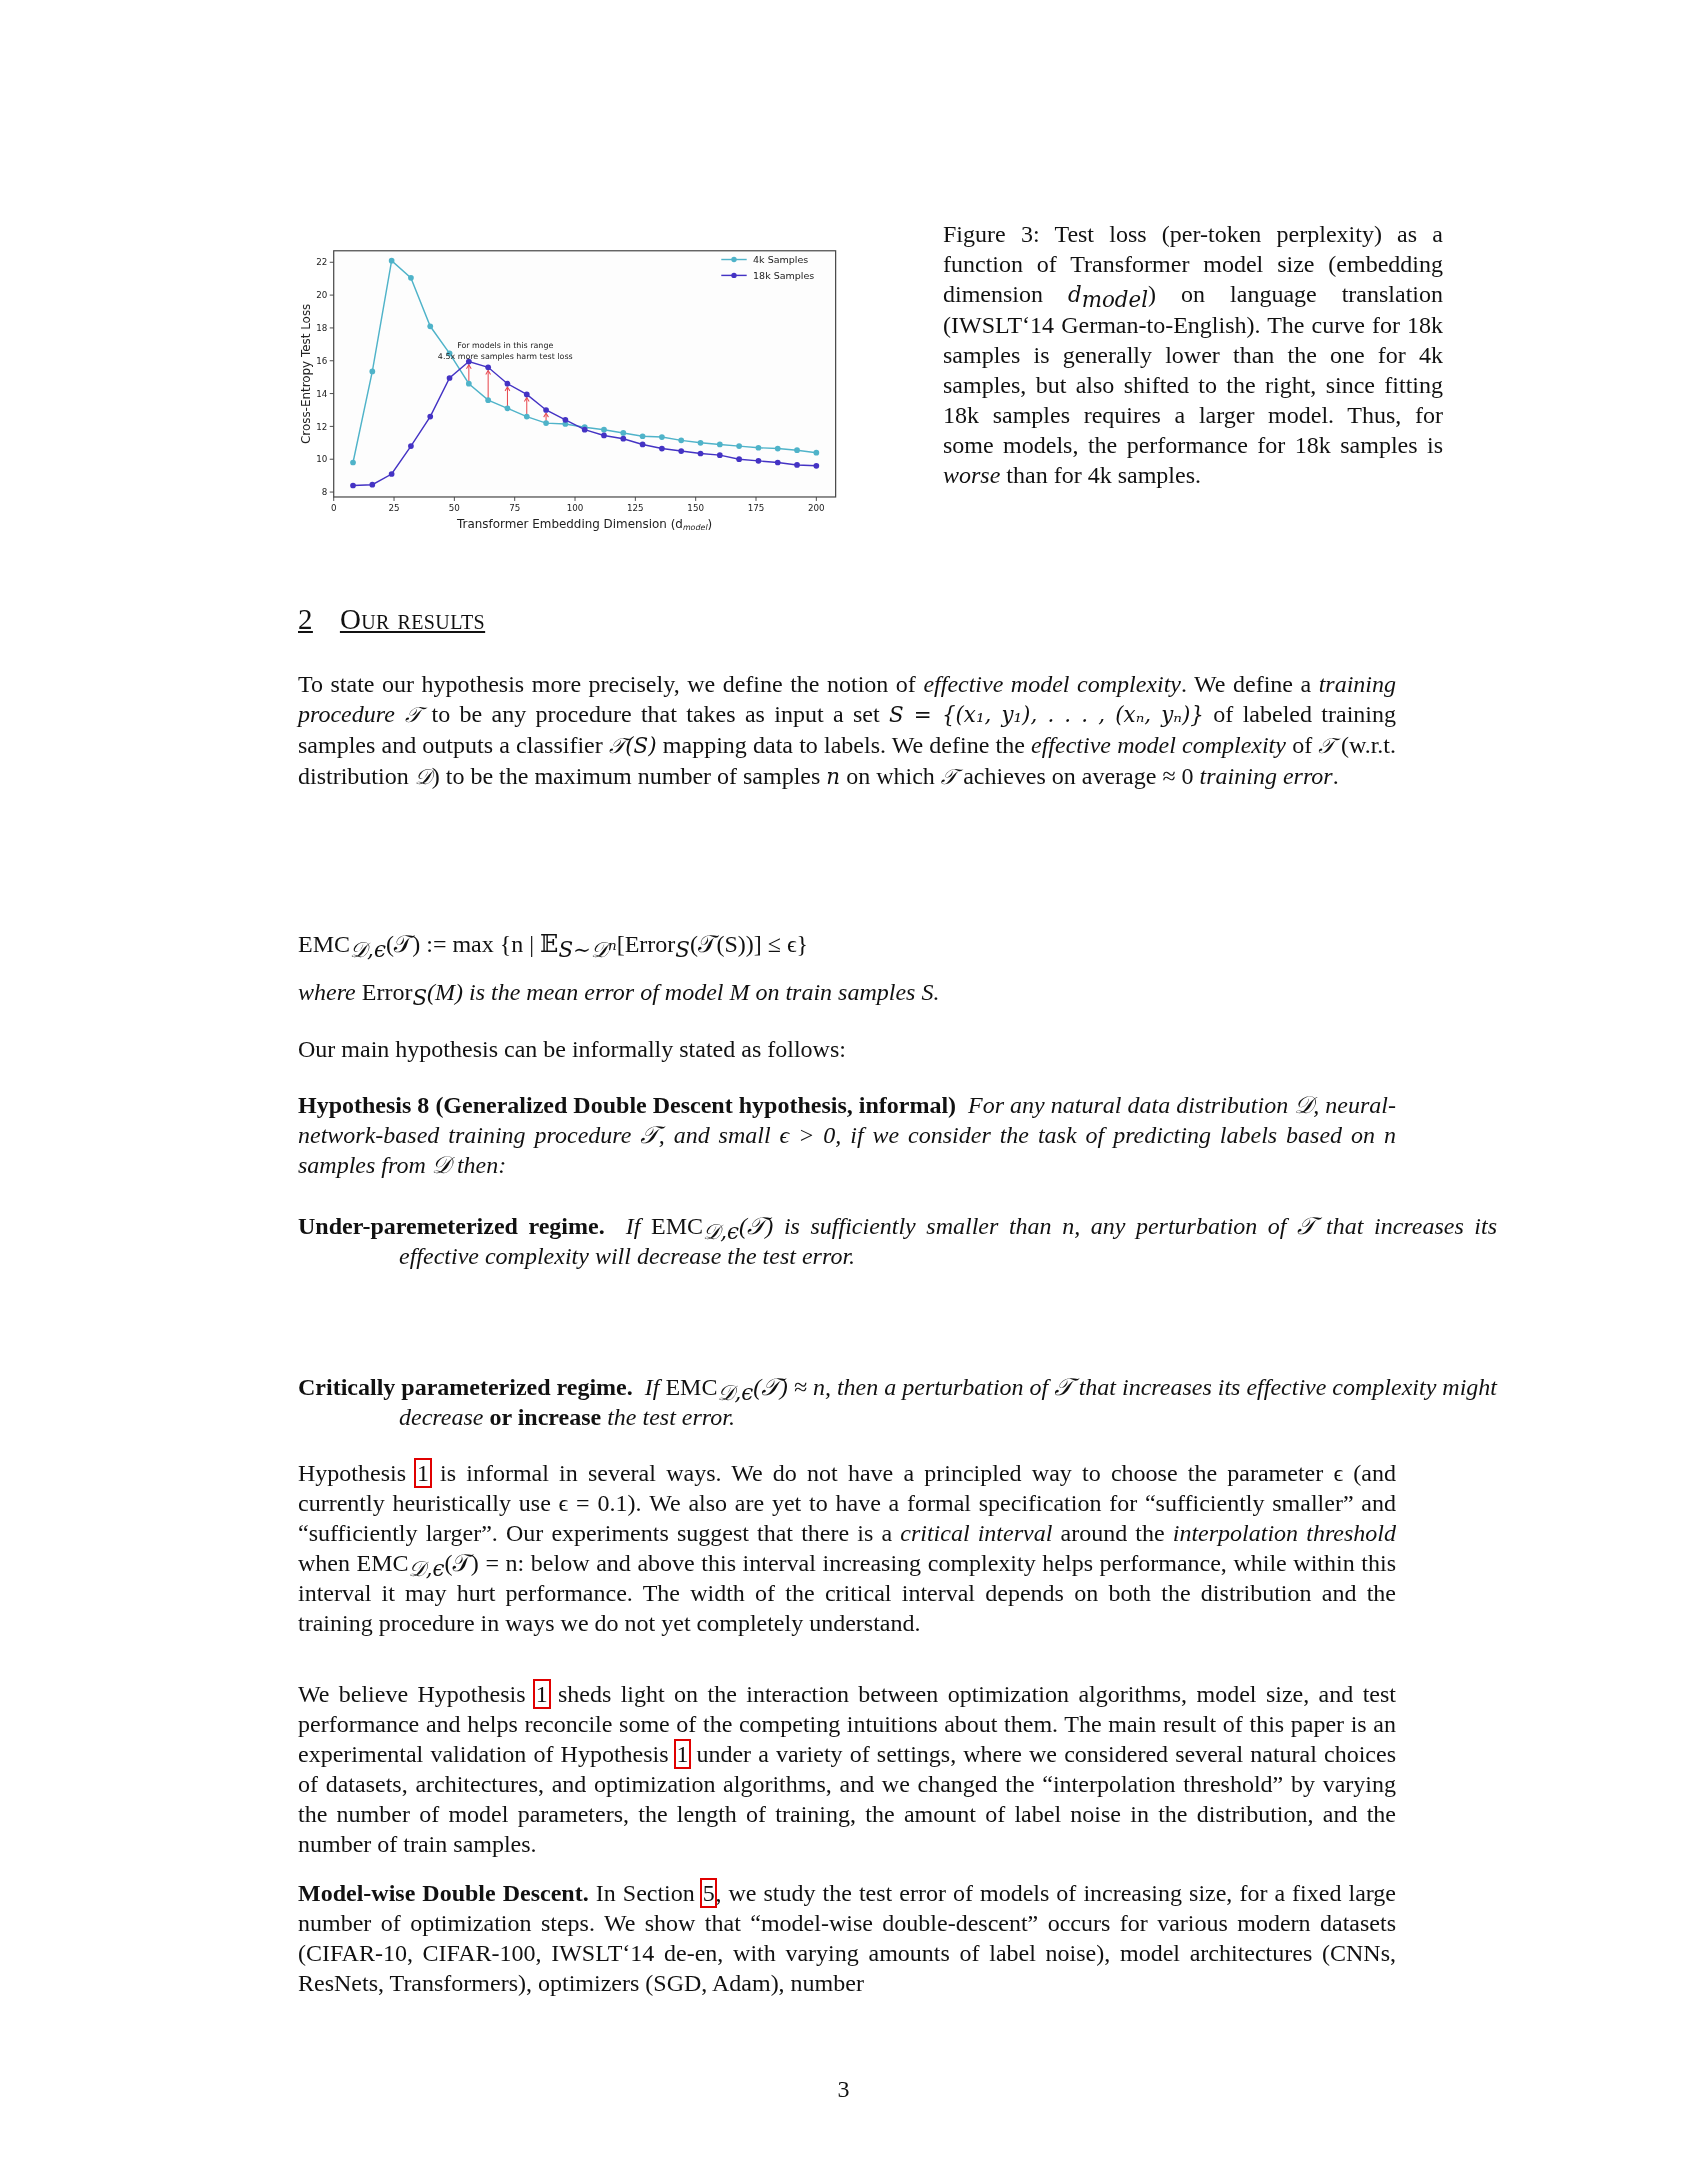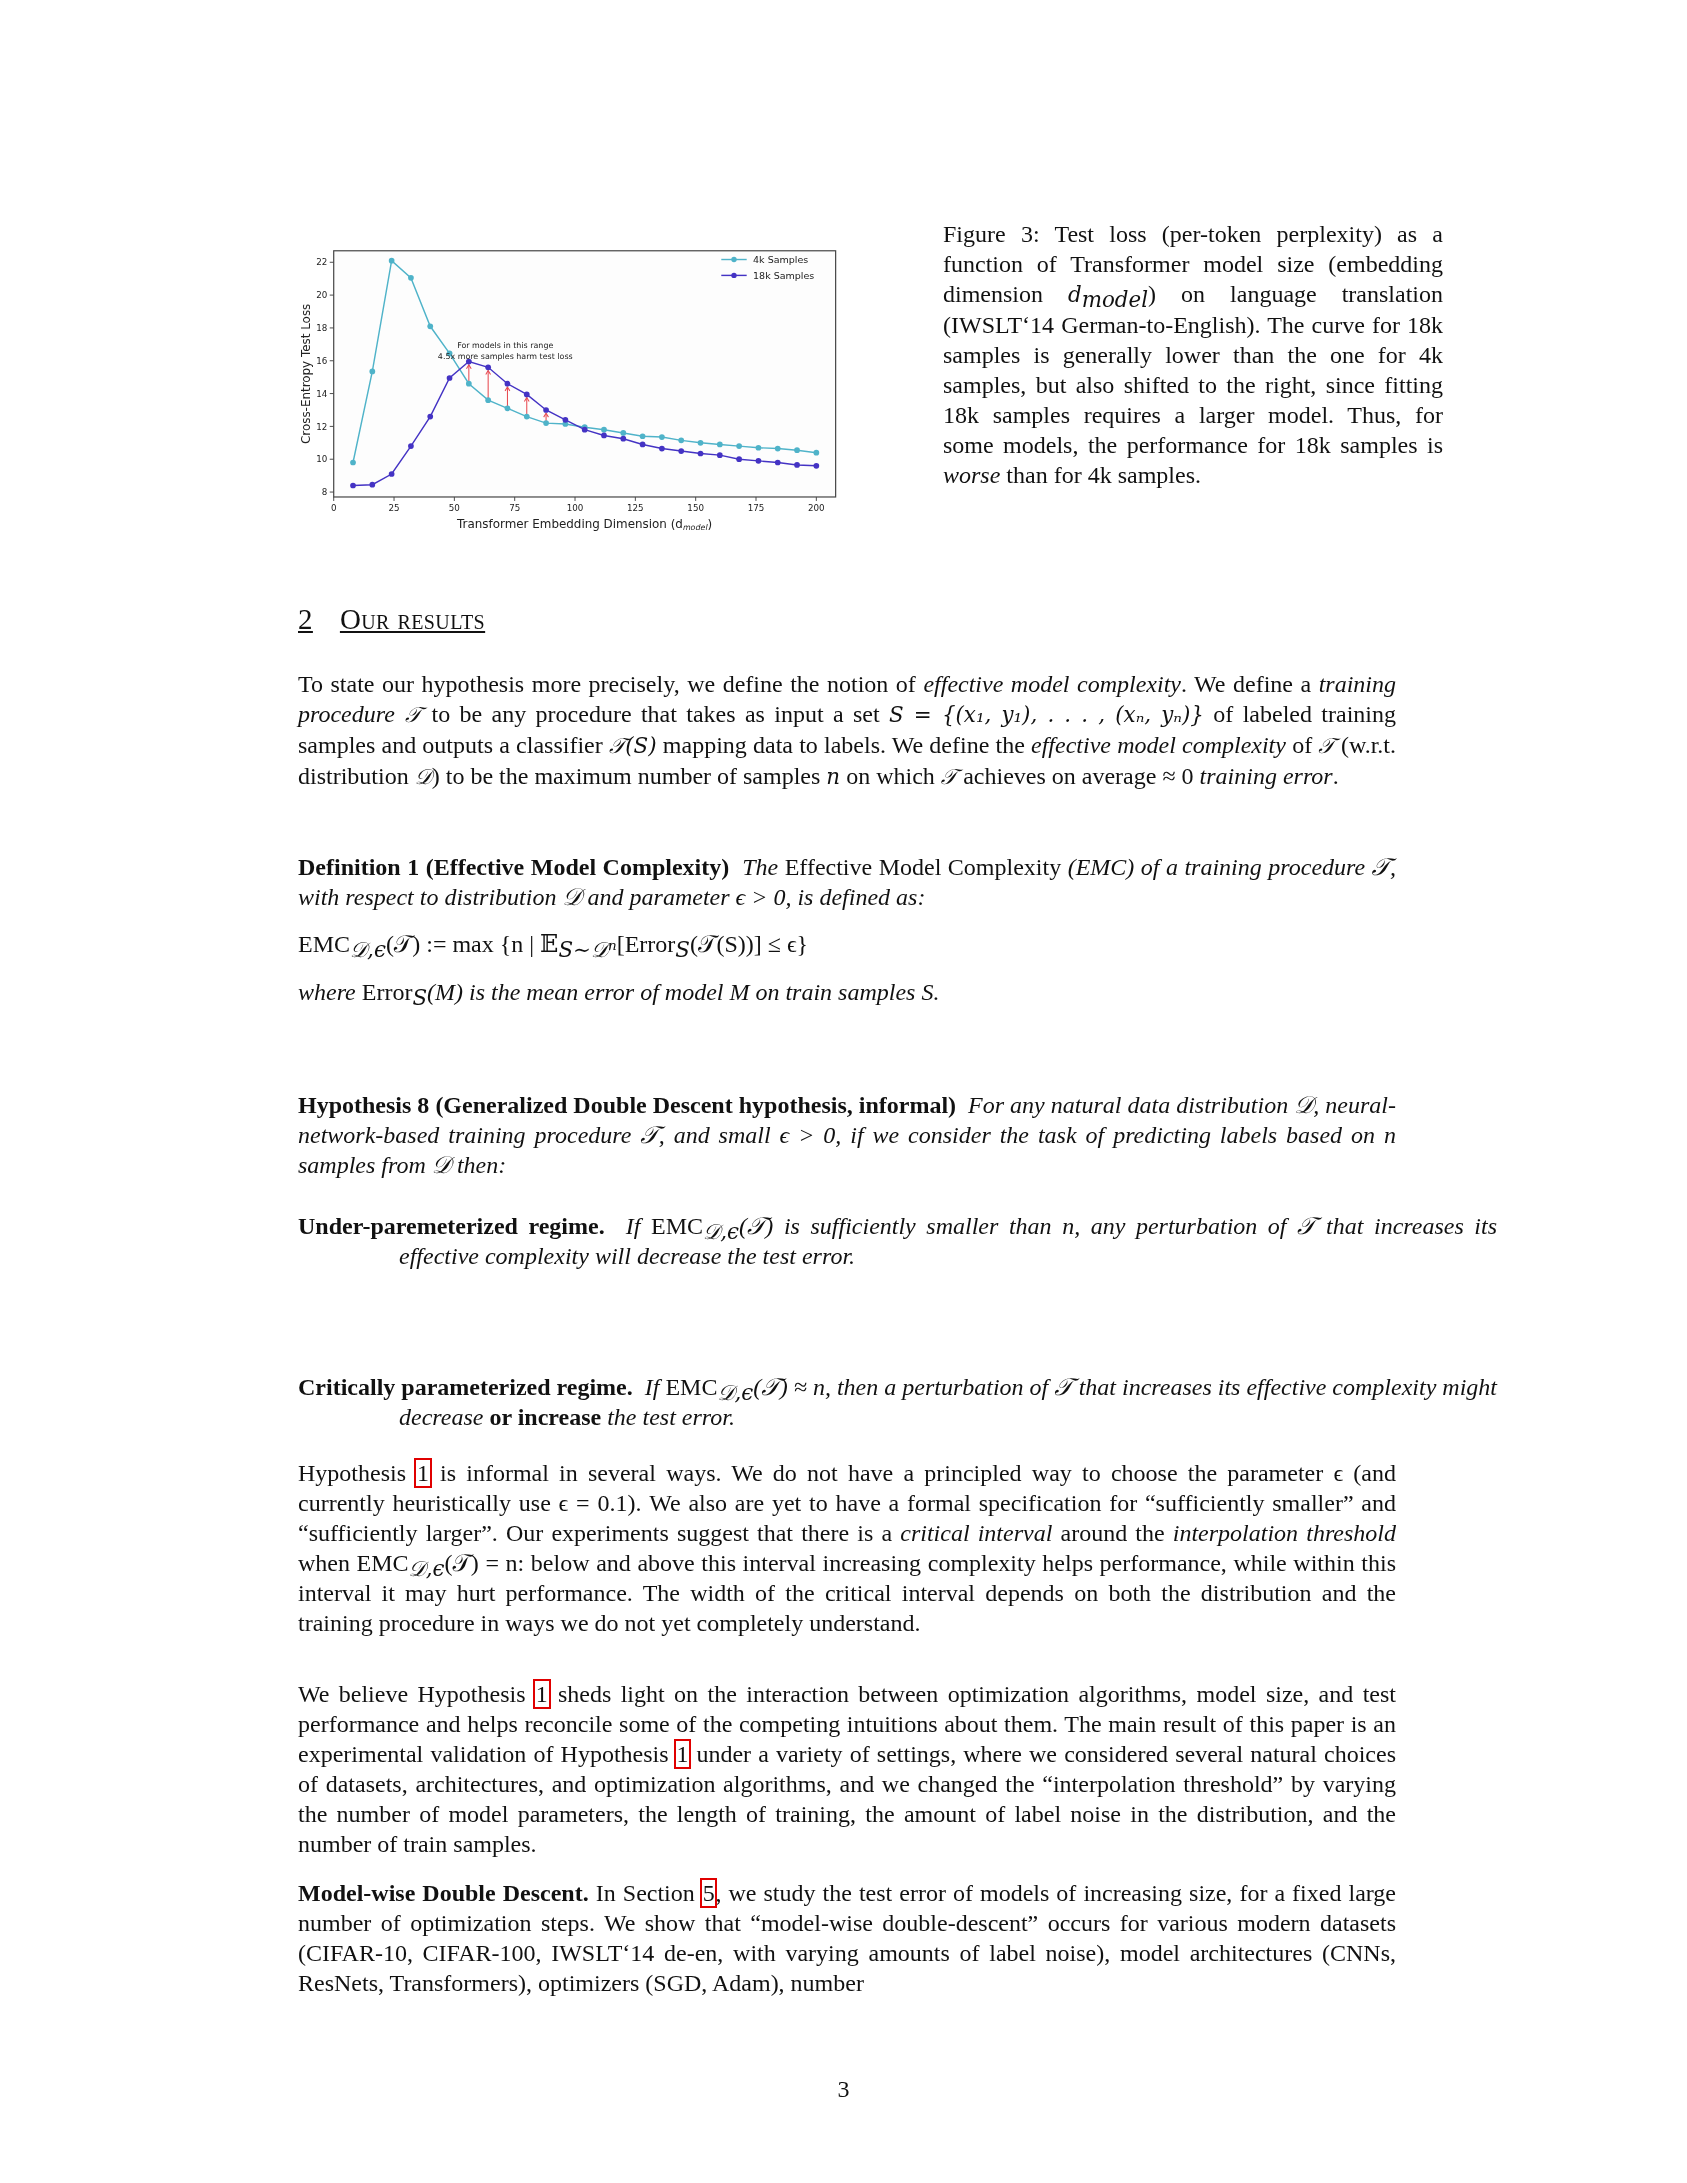--- a/index.html
+++ b/index.html
@@ -158,31 +158,28 @@
   </div>
 
   <div class="sect">
     <span class="num">2</span><span class="sc">Our results</span>
   </div>
 
   <div class="block" style="top:669px">
     <span>To state our hypothesis more precisely, we define the notion of </span><i>effective model complexity</i><span>. We define a </span><i>training procedure</i><span class="math"> 𝒯 </span><span>to be any procedure that takes as input a set </span><span class="math">S = {(x₁, y₁), . . . , (xₙ, yₙ)}</span><span> of labeled training samples and outputs a classifier </span><span class="math">𝒯(S)</span><span> mapping data to labels. We define the </span><i>effective model complexity</i><span> of </span><span class="math">𝒯</span><span> (w.r.t. distribution </span><span class="math">𝒟</span><span>) to be the maximum number of samples </span><span class="math">n</span><span> on which </span><span class="math">𝒯</span><span> achieves on average ≈ 0 </span><i>training error</i><span>.</span>
   </div>
 
-  <div class="block" style="top:852px">
-    <b>Definition 1 (Effective Model Complexity)</b>&nbsp;
-    <i>The</i><span> Effective Model Complexity </span><i>(EMC) of a training procedure 𝒯, with respect to distribution 𝒟 and parameter ϵ &gt; 0, is defined as:</i>
-  </div>
   <div class="eq">
     <span>EMC</span><sub class="math">𝒟,ϵ</sub><span>(𝒯) := max {n | 𝔼</span><sub class="math">S∼𝒟ⁿ</sub><span>[Error</span><sub class="math">S</sub><span>(𝒯(S))] ≤ ϵ}</span>
   </div>
   <div class="block" style="top:977px">
     <i>where </i><span>Error</span><sub class="math">S</sub><i>(M) is the mean error of model M on train samples S.</i>
   </div>
 
+  <div class="block" style="top:1034px">Our main hypothesis can be informally stated as follows:</div>
 
   <div class="block" style="top:1090px">
     <b>Hypothesis 8 (Generalized Double Descent hypothesis, informal)</b>&nbsp;
     <i>For any natural data distribution 𝒟, neural-network-based training procedure 𝒯, and small ϵ &gt; 0, if we consider the task of predicting labels based on n samples from 𝒟 then:</i>
   </div>
 
   <div class="block indent" style="top:1211px">
     <b>Under-paremeterized regime.</b>&nbsp;
     <i>If </i><span>EMC</span><sub class="math">𝒟,ϵ</sub><i>(𝒯) is sufficiently smaller than n, any perturbation of 𝒯 that increases its effective complexity will decrease the test error.</i>
   </div>

